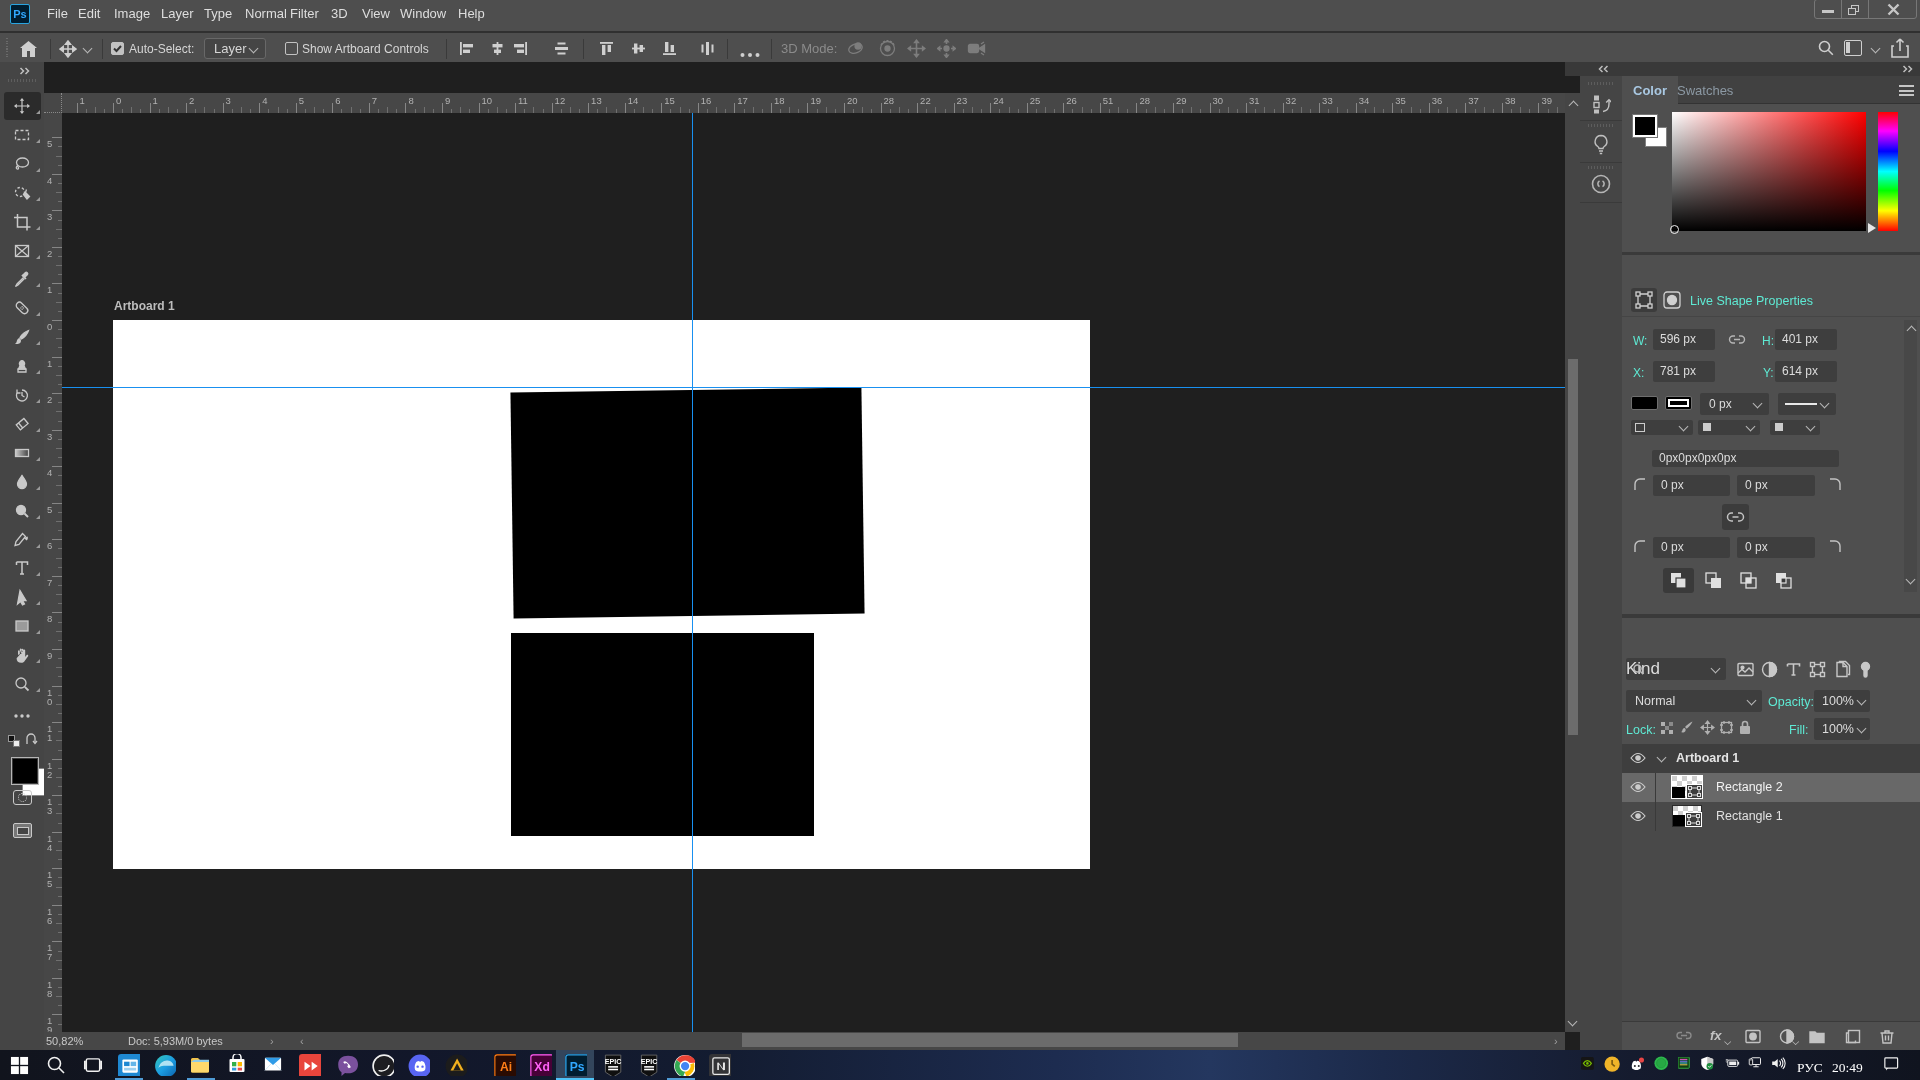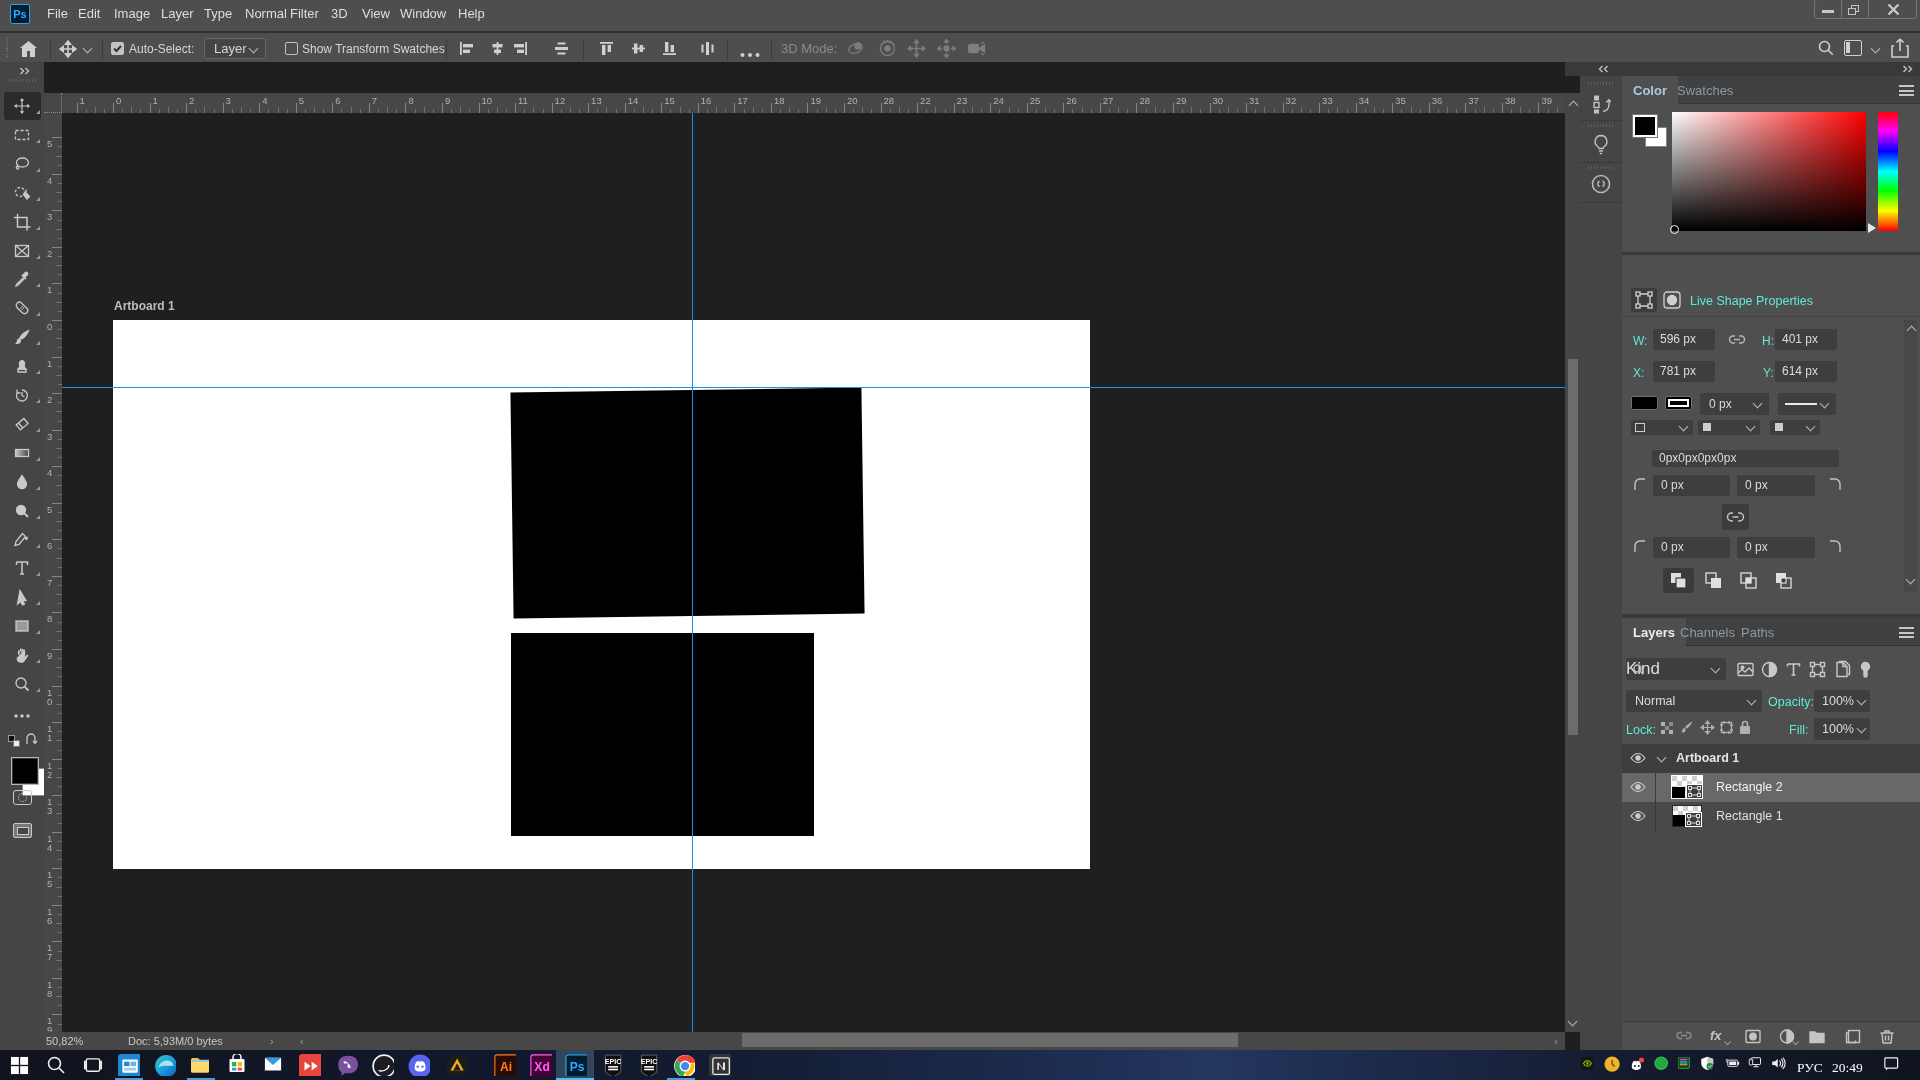--- a/index.html
+++ b/index.html
@@ -142,21 +142,21 @@
       <div class="vsep" style="left:102px"></div>
       <div class="cbx" style="left:111px;background:#c2c2c2">
         <svg width="11" height="11" viewBox="0 0 11 11" stroke="#333" stroke-width="2" fill="none">
           <path d="M2 5.5l2.5 2.5L9 3"></path>
         </svg>
       </div>
       <div class="t" style="left:129px">Auto-Select:</div>
       <div style="position:absolute;left:204px;top:5px;width:62px;height:21px;border:1px solid #686868;border-radius:3px;background:#454545;color:#d6d6d6;font-size:13px;line-height:19px;padding-left:9px">Layer</div>
       <div class="chev" style="left:250px;top:12px"></div>
       <div class="cbx" style="left:285px"></div>
-      <div class="t" style="left:302px">Show Transform Swatches</div>
+      <div class="t" style="left:302px">Show Artboard Controls</div>
       <div class="vsep" style="left:446px"></div>
       <svg style="position:absolute;left:458px;top:7px" width="17" height="17" viewBox="0 0 17 17" fill="#cfcfcf">
         <rect x="2" y="2" width="1.8" height="13"></rect>
         <rect x="5" y="4" width="10" height="3.4"></rect>
         <rect x="5" y="9.6" width="7" height="3.4"></rect>
       </svg>
       <svg style="position:absolute;left:489px;top:7px" width="17" height="17" viewBox="0 0 17 17" fill="#cfcfcf">
         <rect x="7.6" y="2" width="1.8" height="13"></rect>
         <rect x="3.5" y="4" width="10" height="3.4"></rect>
         <rect x="5" y="9.6" width="7" height="3.4"></rect>
@@ -566,21 +566,21 @@
       <div class="rnum" style="left:985.7px;top:2px">25</div>
       <div class="htickm" style="left:991.9px;height:4px;top:16px"></div>
       <div class="htickm" style="left:1001.0px;height:6px;top:14px"></div>
       <div class="htickm" style="left:1010.2px;height:4px;top:16px"></div>
       <div class="htickM" style="left:1019.3px"></div>
       <div class="rnum" style="left:1022.3px;top:2px">26</div>
       <div class="htickm" style="left:1028.4px;height:4px;top:16px"></div>
       <div class="htickm" style="left:1037.6px;height:6px;top:14px"></div>
       <div class="htickm" style="left:1046.7px;height:4px;top:16px"></div>
       <div class="htickM" style="left:1055.8px"></div>
-      <div class="rnum" style="left:1058.8px;top:2px">27</div>
+      <div class="rnum" style="left:1058.8px;top:2px">51</div>
       <div class="htickm" style="left:1065.0px;height:4px;top:16px"></div>
       <div class="htickm" style="left:1074.1px;height:6px;top:14px"></div>
       <div class="htickm" style="left:1083.3px;height:4px;top:16px"></div>
       <div class="htickM" style="left:1092.4px"></div>
       <div class="rnum" style="left:1095.4px;top:2px">28</div>
       <div class="htickm" style="left:1101.5px;height:4px;top:16px"></div>
       <div class="htickm" style="left:1110.7px;height:6px;top:14px"></div>
       <div class="htickm" style="left:1119.8px;height:4px;top:16px"></div>
       <div class="htickM" style="left:1128.9px"></div>
       <div class="rnum" style="left:1131.9px;top:2px">29</div>
@@ -947,26 +947,20 @@
         </svg>
       </div>
       <div class="icbtn" style="left:146px;top:506px;width:31px;height:25px;">
         <svg width="31" height="25" viewBox="0 0 31 25" fill="none">
           <rect x="8" y="5" width="10" height="10" fill="#e0e0e0"></rect>
           <rect x="13" y="10" width="10" height="10" fill="none" stroke="#e0e0e0" stroke-width="1.3"></rect>
           <rect x="13" y="10" width="5" height="5" fill="#3a3a3a" stroke="#e0e0e0" stroke-width="1.2"></rect>
         </svg>
       </div>
       <div class="pgap" style="top:552px;height:4px"></div>
-      <div class="ptabbar" style="top:556px">
-        <div class="ptab act" style="left:0;padding:0 11px;color:#ececec">Layers</div>
-        <div class="ptab ina" style="left:46px;padding:0 12px;color:#8c99a4">Channels</div>
-        <div class="ptab ina" style="left:107px;padding:0 12px;color:#8c99a4">Paths</div>
-        <div class="hamb" style="left:277px;top:9px"></div>
-      </div>
       <div id="layersbody">
         <div class="inp" style="left:4px;top:596px;width:100px;height:22px;line-height:22px;font-size:17px">Kind</div>
         <svg style="position:absolute;left:10px;top:601px" width="13" height="13" viewBox="0 0 13 13" fill="none" stroke="#bbb" stroke-width="1.5">
           <circle cx="5.5" cy="5.5" r="3.5"></circle>
           <path d="M8.2 8.2l3 3"></path>
         </svg>
         <div class="chev" style="left:90px;top:603px"></div>
         <svg style="position:absolute;left:114px;top:598px" width="19" height="19" viewBox="0 0 19 19" fill="none" stroke="#c8c8c8" stroke-width="1.4">
           <rect x="2" y="3.5" width="15" height="12" rx="1"></rect>
           <circle cx="6.5" cy="7.5" r="1.4" fill="#c8c8c8"></circle>

